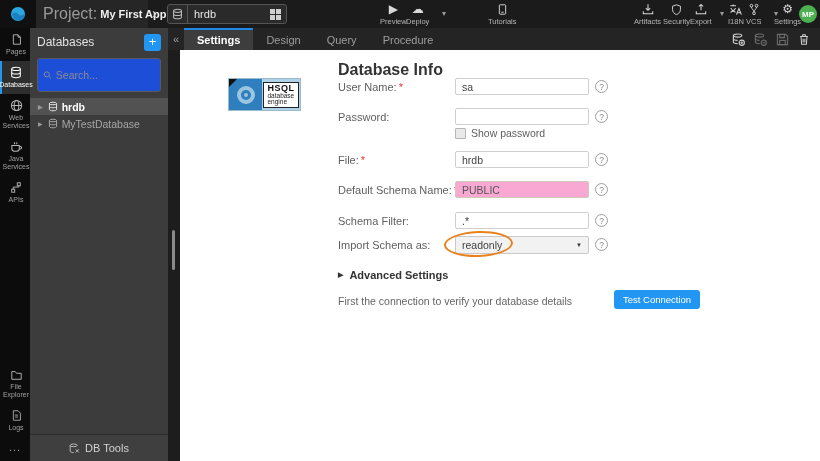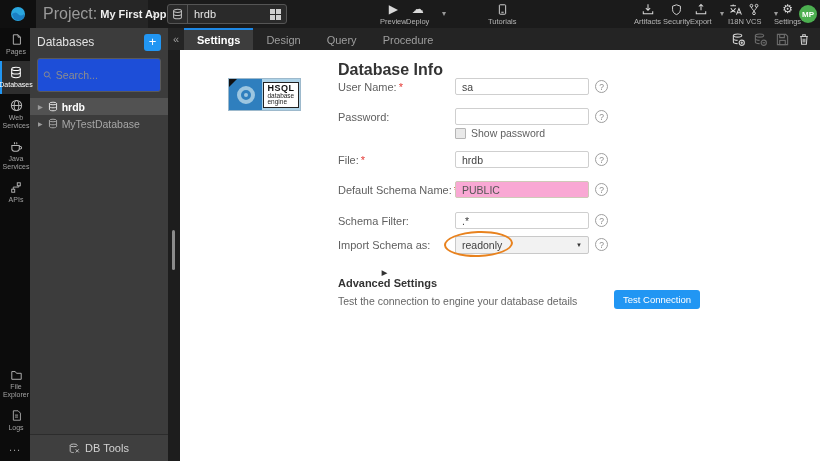--- a/index.html
+++ b/index.html
@@ -82,21 +82,21 @@
   .req { color:#e53935; margin-left:2px; }
   .f-input { position:absolute; left:275px; width:134px; height:17px; border:1px solid #cfcfcf; border-radius:2px; font-size:10.5px; color:#424242; padding:0 6px; outline:none; font-family:"Liberation Sans", sans-serif; background:#fff; }
   .f-input.readonly { background:#f9a8d4; border-color:#cfc9b8; color:#555; }
   .help { position:absolute; left:415px; width:13px; height:13px; border:1px solid #9e9e9e; border-radius:50%; color:#8a8a8a; font-size:8.5px; display:flex; align-items:center; justify-content:center; cursor:pointer; }
   .checkbox-row { position:absolute; left:275px; display:flex; align-items:center; }
   .checkbox { width:11px; height:11px; background:#e9e9e9; border:1px solid #b5b5b5; border-radius:1px; cursor:pointer; }
   .checkbox-lbl { font-size:10.5px; color:#5f5f5f; margin-left:5px; }
   .f-select { position:absolute; left:275px; width:134px; height:18px; border:1px solid #c9c9c9; border-radius:2px; background:#f2f2f2; font-size:10.5px; color:#424242; display:flex; align-items:center; padding:0 6px; cursor:pointer; }
   .f-select .sel-caret { position:absolute; right:6px; font-size:6px; color:#333; }
   .orange-ellipse { position:absolute; left:264px; top:181px; width:69px; height:26px; border:2.5px solid #e8821e; border-radius:50% / 50%; transform:rotate(-2deg); pointer-events:none; }
-  .adv-row { position:absolute; left:158px; top:219px; font-size:11px; font-weight:bold; color:#333; display:flex; align-items:center; cursor:pointer;flex-direction:column; }
+  .adv-row { position:absolute; left:158px; top:219px; font-size:11px; font-weight:bold; color:#333; display:flex; align-items:center; cursor:pointer; }
   .adv-caret { font-size:7px; color:#333; margin-right:6px; }
   .test-hint { position:absolute; left:158px; top:245px; font-size:10.5px; color:#666; }
   .test-btn { position:absolute; left:434px; top:240px; height:19px; padding:0 9px; background:#2196f3; color:#fff; font-size:9.5px; border:none; border-radius:3px; display:flex; align-items:center; cursor:pointer; font-family:"Liberation Sans", sans-serif; }
 
   svg { display:block; }
 </style>
 </head>
 <body>
 
 <div id="app">
@@ -425,17 +425,17 @@
       <span class="sel-caret">▼</span>
     </div>
     <div class="help" style="top:188px;">?</div>
     <div class="orange-ellipse"></div>
 
     <div class="adv-row">
       <span class="adv-caret">▶</span>
       <span>Advanced Settings</span>
     </div>
 
-    <div class="test-hint">Test the connection to engine your database details</div>
+    <div class="test-hint">First the connection to verify your database details</div>
     <button class="test-btn">Test Connection</button>
   </div>
 
 </div>
 
 </body></html>

